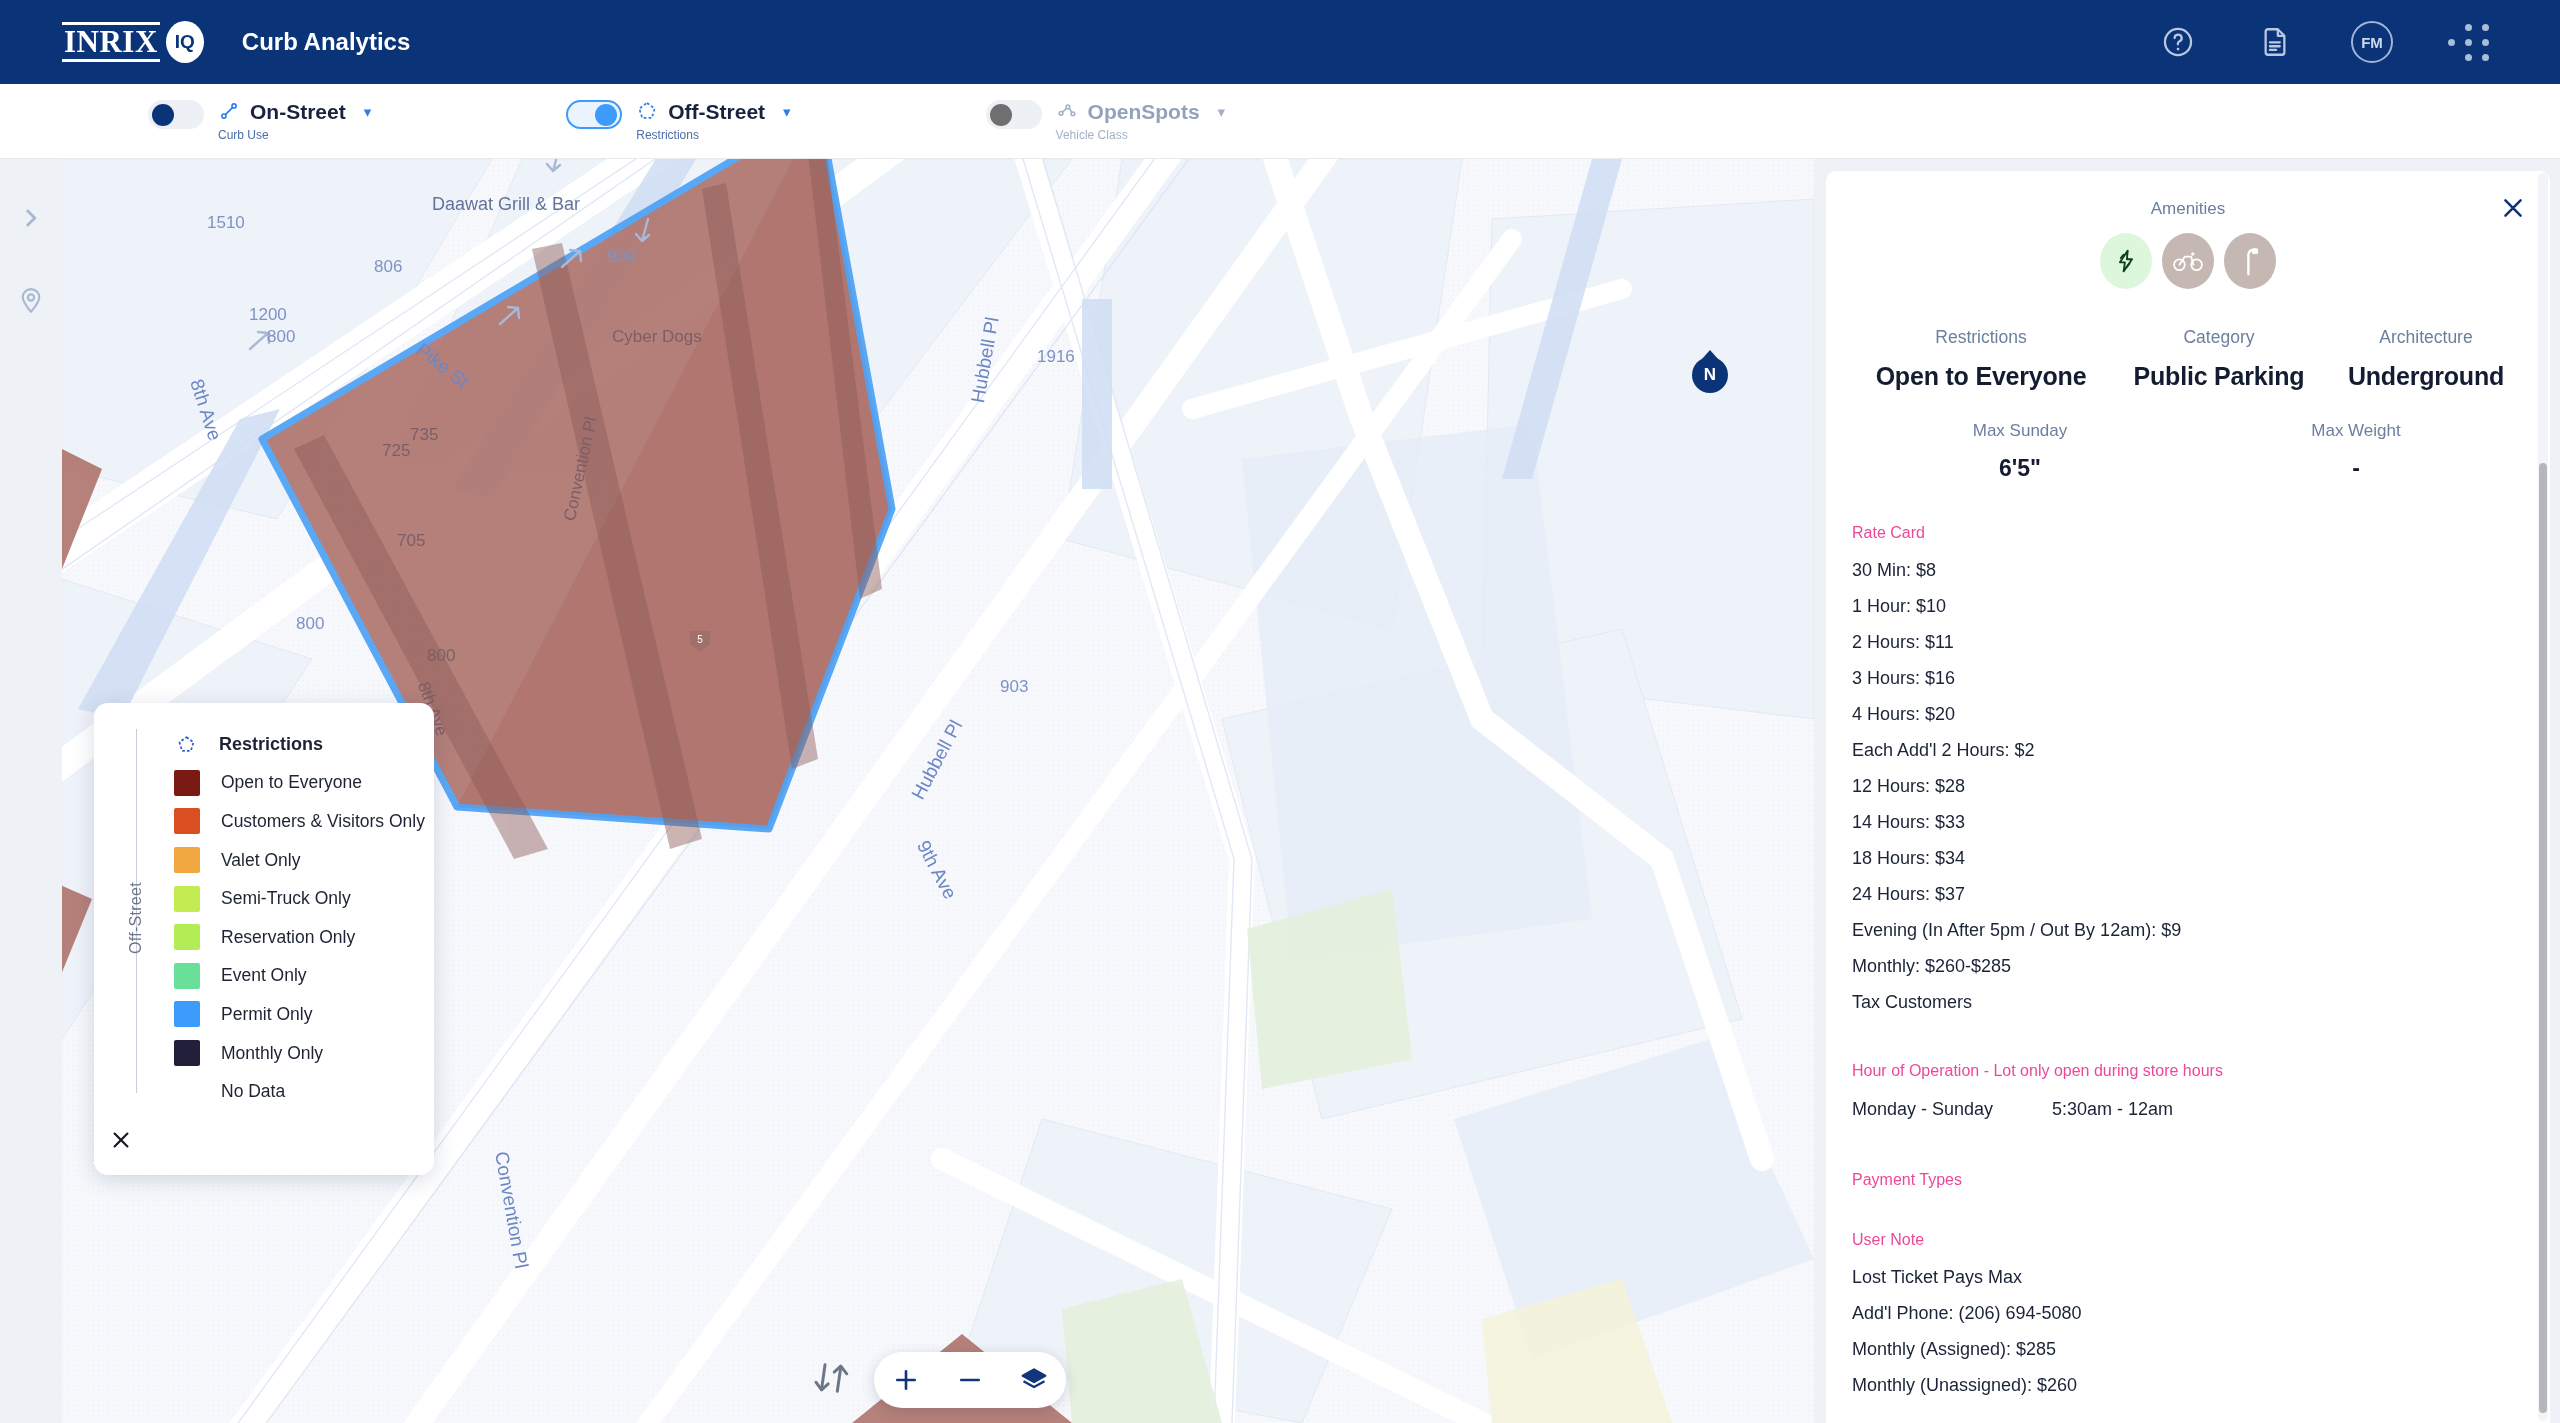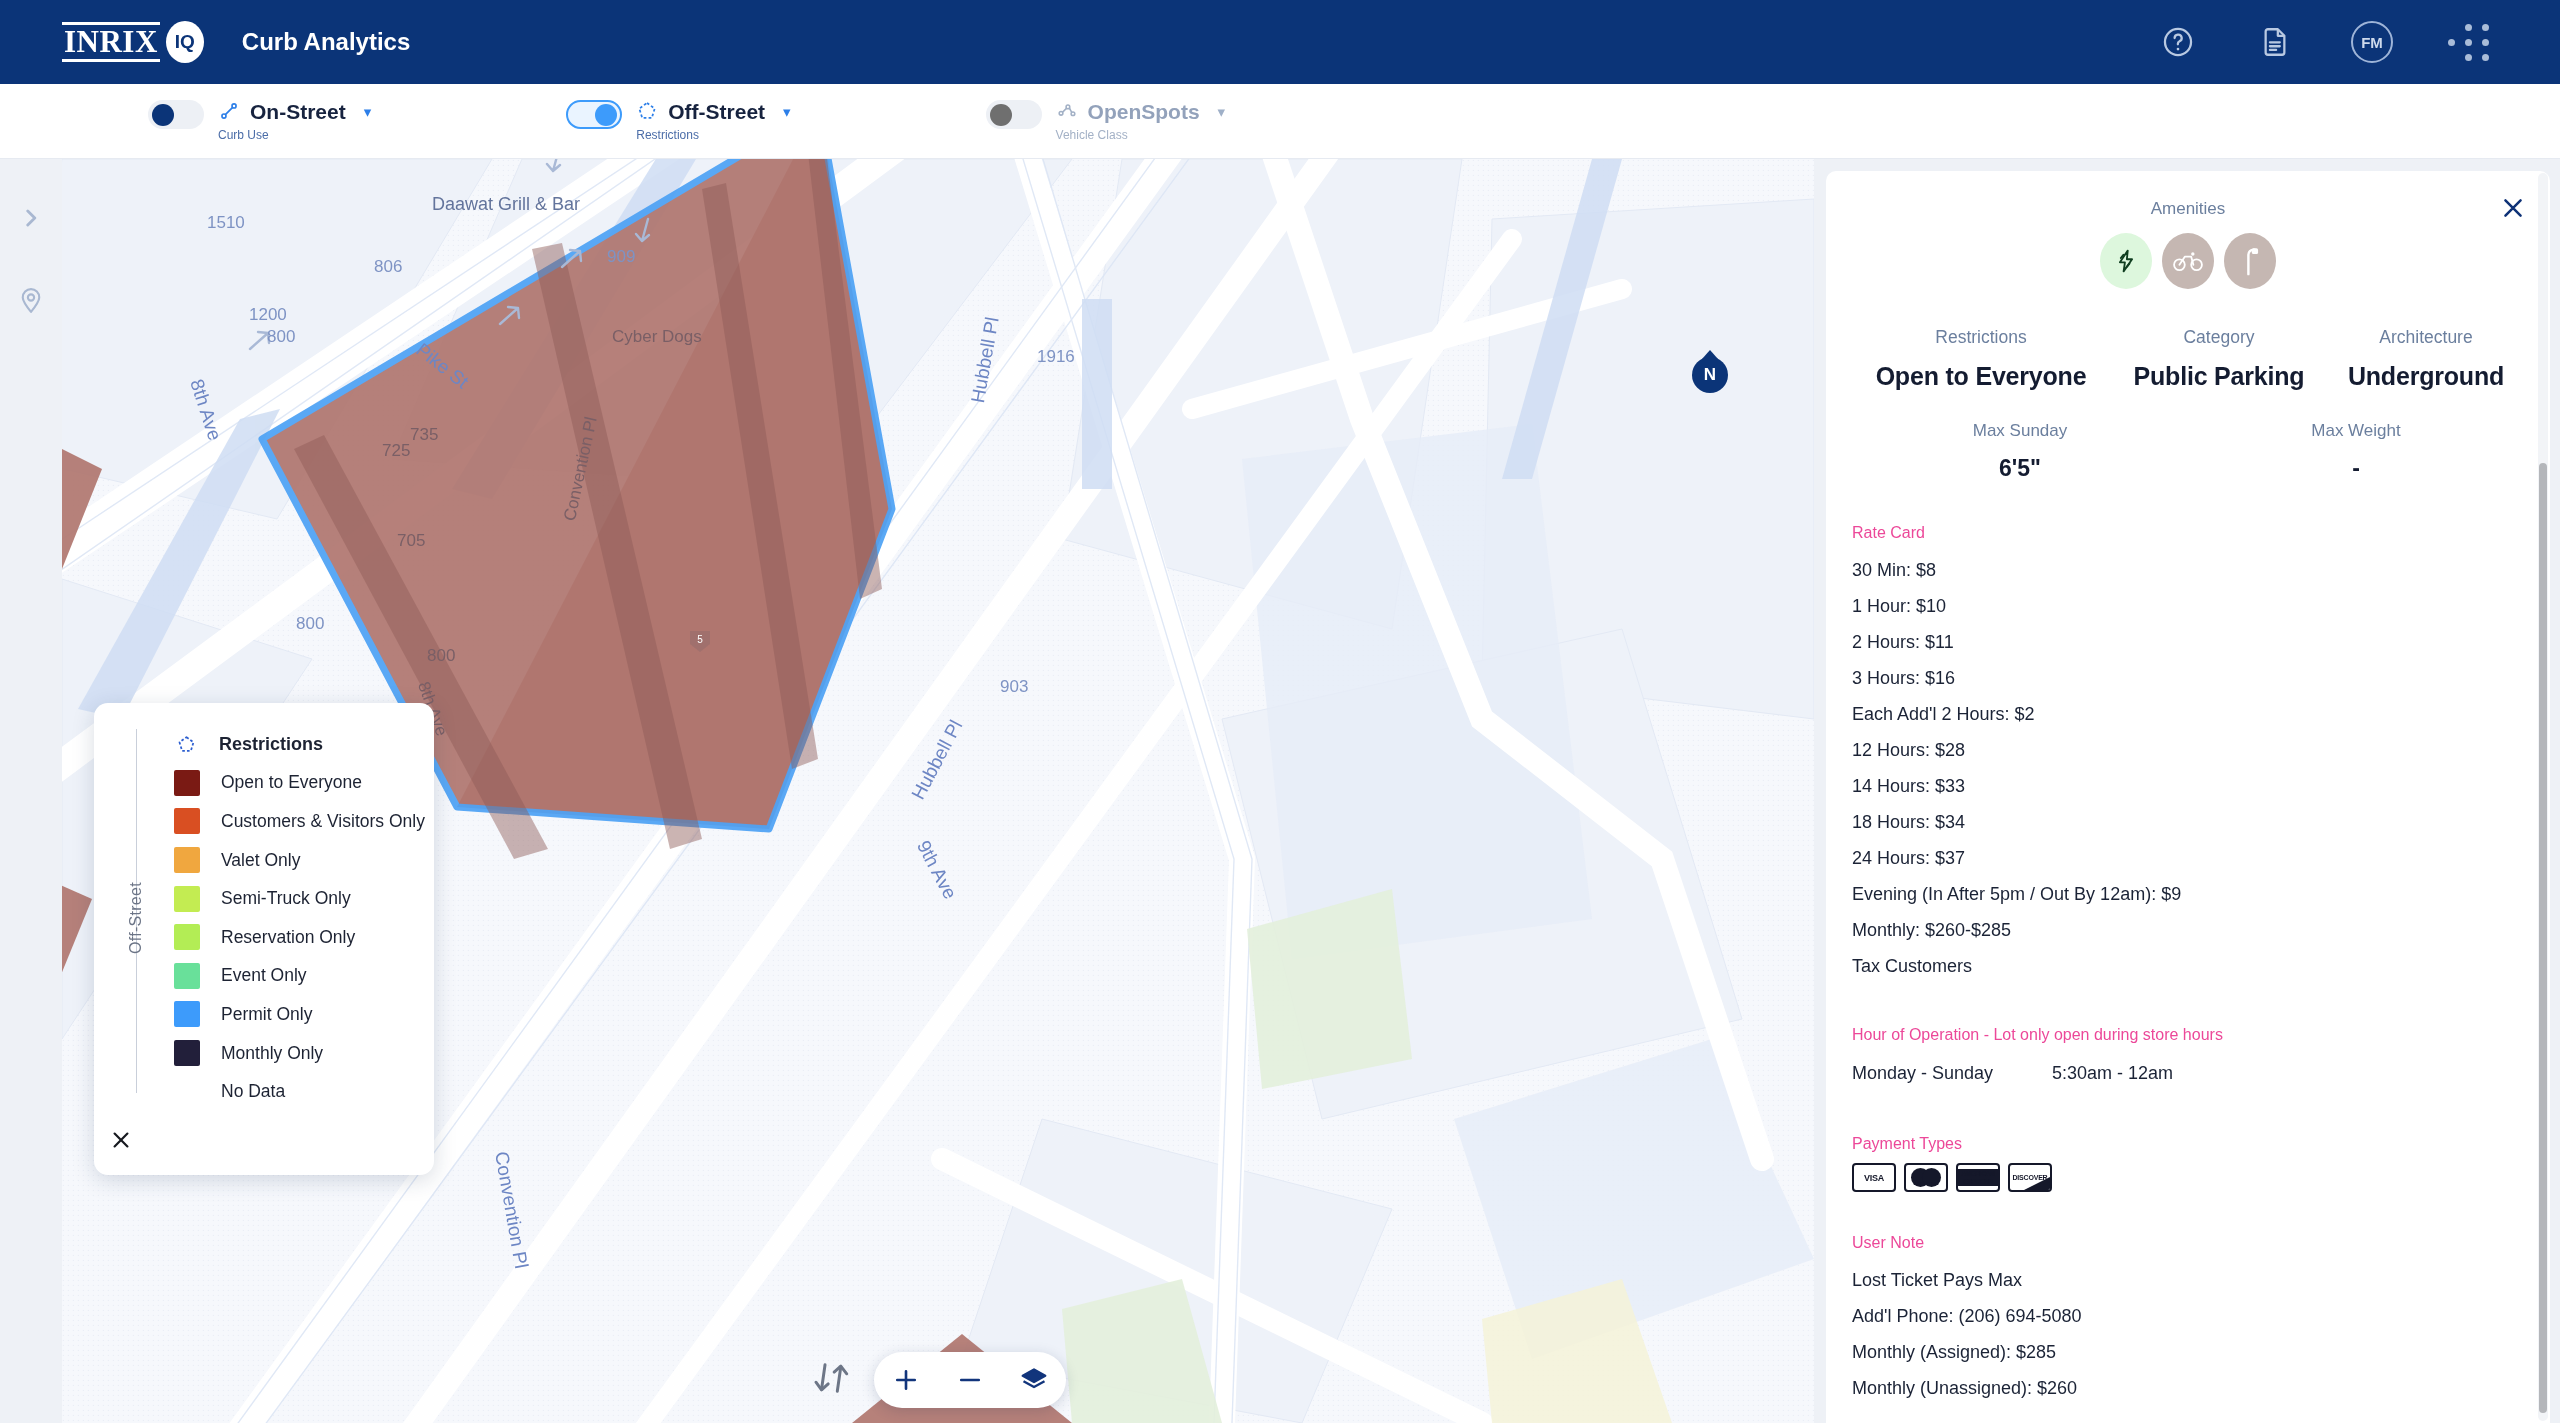--- a/index.html
+++ b/index.html
@@ -600,61 +600,41 @@
             <div class="v">-</div>
           </div>
         </div>
 
         <div class="sec">
           <div class="sec-title">Rate Card</div>
           <div class="sec-line">30 Min: $8</div>
           <div class="sec-line">1 Hour: $10</div>
           <div class="sec-line">2 Hours: $11</div>
           <div class="sec-line">3 Hours: $16</div>
+          <div class="sec-line">4 Hours: $20</div>
           <div class="sec-line">Each Add'l 2 Hours: $2</div>
           <div class="sec-line">12 Hours: $28</div>
           <div class="sec-line">14 Hours: $33</div>
           <div class="sec-line">18 Hours: $34</div>
           <div class="sec-line">24 Hours: $37</div>
           <div class="sec-line">Evening (In After 5pm / Out By 12am): $9</div>
           <div class="sec-line">Monthly: $260-$285</div>
           <div class="sec-line">Tax Customers</div>
         </div>
 
         <div class="sec">
           <div class="sec-title">Hour of Operation - Lot only open during store hours</div>
           <div class="hours-row">
             <span class="d">Monday - Sunday</span>
             <span>5:30am - 12am</span>
           </div>
         </div>
 
         <div class="sec">
           <div class="sec-title">Payment Types</div>
-          <div class="cards">
-            <div class="cc">
-                <span class="lbl">VISA</span>
-              </div>
-            <div class="cc">
-              <div class="mc-dots">
-                  <i class="l"></i>
-                  <i class="r"></i>
-                  <span class="mc-txt">mastercard</span>
-                </div>
-            </div>
-            <div class="cc">
-              <span class="lbl sm amex-b">AMERICAN EXPRESS</span>
-            </div>
-            <div class="cc">
-              <div class="disc-wrap">
-                  <span class="lbl" style="font-size:7px">DISCOVER</span>
-                  <span class="disc-swoosh"></span>
-                </div>
-            </div>
-          </div>
         </div>
 
         <div class="sec">
           <div class="sec-title">User Note</div>
           <div class="sec-line">Lost Ticket Pays Max</div>
           <div class="sec-line">Add'l Phone: (206) 694-5080</div>
           <div class="sec-line">Monthly (Assigned): $285</div>
           <div class="sec-line">Monthly (Unassigned): $260</div>
         </div>
 

